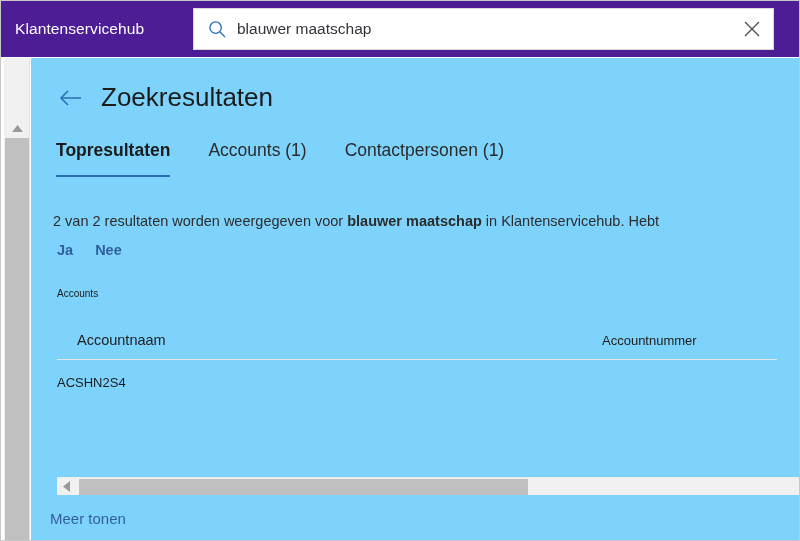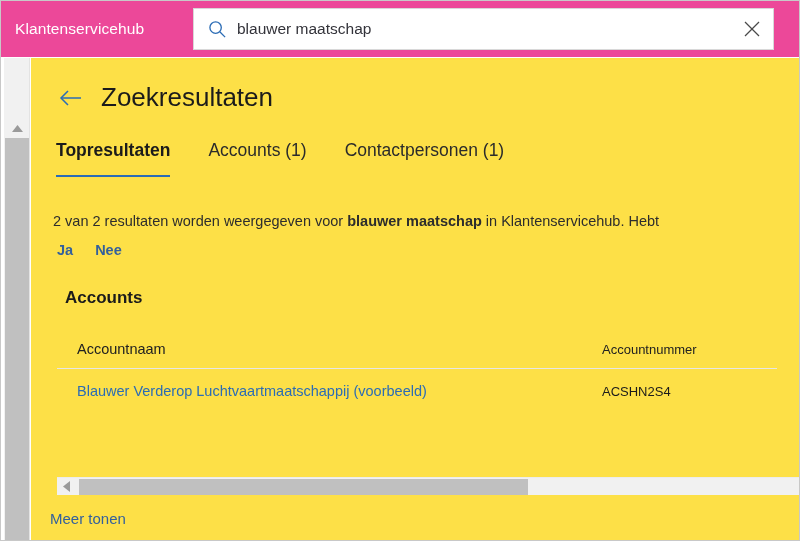--- a/index.html
+++ b/index.html
@@ -20,21 +20,21 @@
     overflow: hidden;
     border: 1px solid #c8c8c8;
   }
 
   
   .topbar {
     position: absolute;
     top: 0; left: 0;
     width: 800px;
     height: 56px;
-    background: #ec4899;
+    background: #4c1d95;
     display: flex;
     align-items: center;
   }
 
   .app-title {
     color: #ffffff;
     font-size: 15.5px;
     margin-left: 14px;
     letter-spacing: 0.1px;
     white-space: nowrap;
@@ -108,21 +108,21 @@
     cursor: pointer;
   }
 
   
   .content {
     position: absolute;
     left: 30px;
     top: 57px;
     width: 769px;
     height: 483px;
-    background: #fde047;
+    background: #7dd3fc;
     overflow: hidden;
   }
 
   .page-head {
     display: flex;
     align-items: center;
     margin-top: 24px;
     margin-left: 26px;
   }
   .back-arrow {
@@ -185,23 +185,23 @@
     color: #33609c;
     font-size: 14.5px;
     cursor: pointer;
     text-decoration: none;
   }
   .feedback .link:first-child { margin-right: 22px; }
 
   
   .section-title {
     margin-top: 30px;
-    margin-left: 34px;
-    font-size: 17px;
-    font-weight: bold;
+    margin-left: 26px;
+    font-size: 10px;
+    font-weight: normal;
     color: #1b1b1b;
   }
 
   .table {
     margin-top: 22px;
     margin-left: 26px;
     width: 720px;
   }
   .table-row {
     display: flex;
@@ -335,23 +335,20 @@
     </div>
 
     <div class="section-title">Accounts</div>
 
     <div class="table">
       <div class="table-row table-head">
         <div class="col-name">Accountnaam</div>
         <div class="col-num">Accountnummer</div>
       </div>
       <div class="table-row">
-        <div class="col-name">
-          <span class="cell-link">Blauwer Verderop Luchtvaartmaatschappij (voorbeeld)</span>
-        </div>
         <div class="col-num">ACSHN2S4</div>
       </div>
     </div>
 
     <div class="hscroll">
       <div class="hscroll-left">
         <svg width="9" height="13" viewBox="0 0 9 13">
           <polygon points="1,6.5 8,1 8,12" fill="#9a9a9a"></polygon>
         </svg>
       </div>

